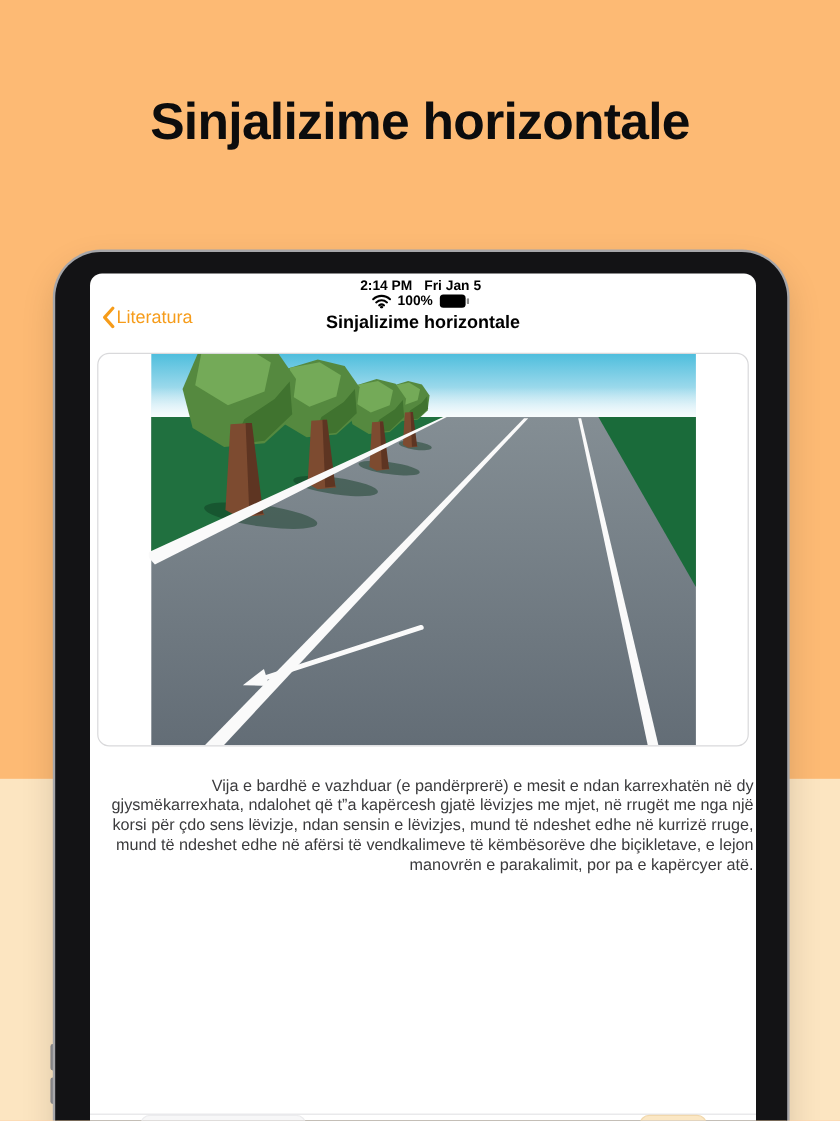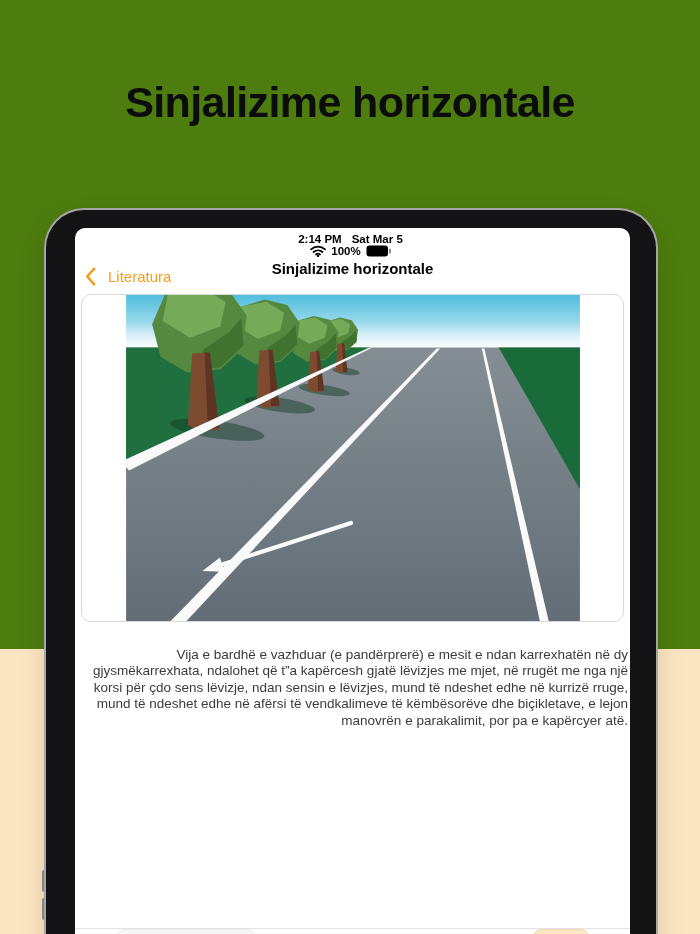--- a/index.html
+++ b/index.html
@@ -1,31 +1,31 @@
 <!DOCTYPE html>
 <html><head>
 <meta charset="utf-8">
 <style>
   html,body{margin:0;padding:0;background:#fff;}
-  .page{position:relative;width:700px;height:934px;background:#4d7c0f;overflow:hidden;
+  .page{position:relative;width:700px;height:934px;background:#fdba74;overflow:hidden;
         font-family:"Liberation Sans",sans-serif;}
   .page-title{position:absolute;top:78px;left:0;right:0;margin:0;text-align:center;
               font-size:43px;font-weight:700;letter-spacing:-0.6px;color:#0c0c0d;}
   .cream-band{position:absolute;top:649px;left:0;width:700px;height:285px;background:#fce5c1;}
   .side-button{position:absolute;left:42px;width:4px;height:22px;border-radius:2px;background:#8d8d90;}
   .tablet{position:absolute;left:46px;top:210px;width:610px;height:790px;background:#131315;
           border-radius:38px;box-shadow:0 0 0 2px #a6a6a9, 0 12px 28px rgba(0,0,0,0.15);}
   .screen{position:absolute;left:29px;top:18px;width:555px;height:772px;background:#ffffff;
           border-radius:10px 10px 0 0;overflow:hidden;}
   .status-bar{display:flex;justify-content:space-between;align-items:center;
               height:18px;padding:5px 10px 0 6px;flex-direction:column;}
   .sb-left{display:flex;gap:10px;font-size:11.5px;font-weight:700;color:#000;}
   .sb-right{display:flex;align-items:center;gap:5px;font-size:11.5px;font-weight:600;color:#000;}
   .nav-bar{position:relative;height:34px;margin-top:2px;}
-  .back-button{position:absolute;left:10px;top:14px;display:flex;align-items:center;gap:12px;
+  .back-button{position:absolute;left:10px;top:2px;display:flex;align-items:center;gap:1px;
                color:#f69c1a;font-size:15px;cursor:pointer;}
   .nav-title{position:absolute;left:0;right:0;top:7px;text-align:center;
              font-size:15px;font-weight:700;color:#000;}
   .image-card{width:541px;height:326px;margin:7px auto 0;border:1.5px solid #d9d9db;
               border-radius:10px;background:#fff;overflow:hidden;
               display:flex;justify-content:center;}
   .illustration{display:block;}
   .paragraph{margin:25px 4px 0 4px;width:549px;font-size:13.5px;line-height:16.4px;
              color:#3b3b3d;text-align:right;}
   .bottom-divider{position:absolute;top:700px;left:0;width:555px;height:1px;background:#e4e4e6;}
@@ -44,21 +44,21 @@
 
   <div class="side-button" style="top:870px;"></div>
   <div class="side-button" style="top:898px;"></div>
 
   <div class="tablet">
     <div class="screen">
 
       <div class="status-bar">
         <div class="sb-left">
           <span>2:14 PM</span>
-          <span>Sat Mar 5</span>
+          <span>Fri Jan 5</span>
         </div>
         <div class="sb-right">
           <svg width="16" height="12" viewBox="0 0 16 12">
             <path d="M1 4.4C4.9 0.6 11.1 0.6 15 4.4" stroke="#000" stroke-width="1.7" fill="none" stroke-linecap="round"></path>
             <path d="M3.5 7C6.1 4.7 9.9 4.7 12.5 7" stroke="#000" stroke-width="1.7" fill="none" stroke-linecap="round"></path>
             <path d="M6 9.5C7.2 8.5 8.8 8.5 10 9.5" stroke="#000" stroke-width="1.7" fill="none" stroke-linecap="round"></path>
             <circle cx="8" cy="11" r="1.2" fill="#000"></circle>
           </svg>
           <span>100%</span>
           <svg width="25" height="12" viewBox="0 0 25 12">

